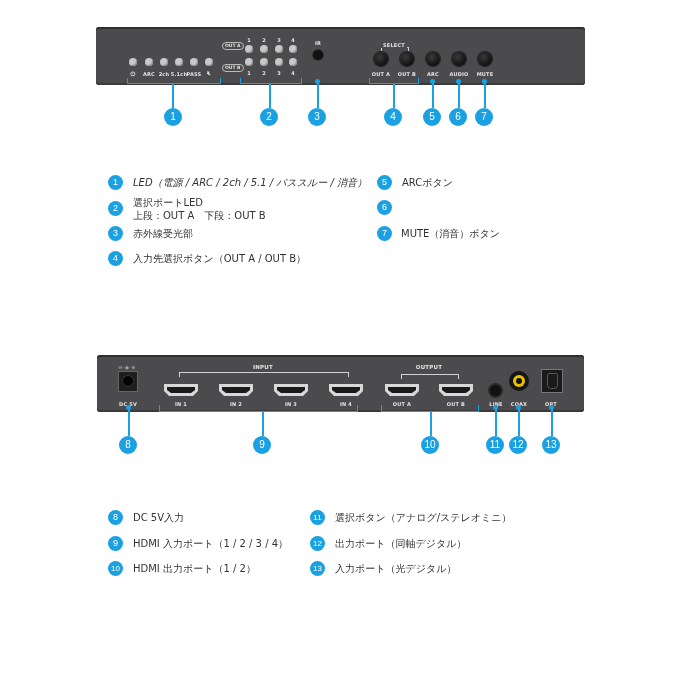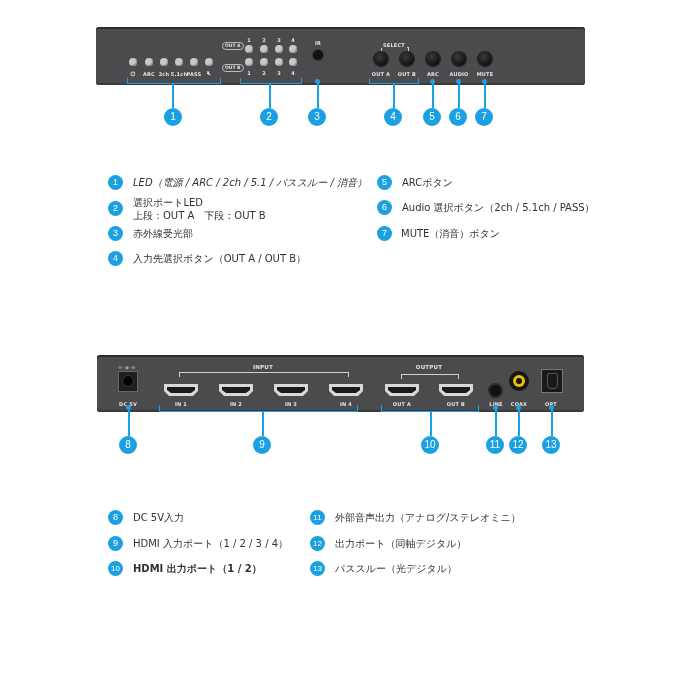--- a/index.html
+++ b/index.html
@@ -115,21 +115,20 @@
 <div class="legend-item" style="left:108px;top:251px;">
   <span class="lb">4</span>
   <span class="lt" style="margin-top:1px;">入力先選択ボタン（OUT A / OUT B）</span>
 </div>
 <div class="legend-item" style="left:377px;top:175px;">
   <span class="lb">5</span>
   <span class="lt" style="margin-top:1px;">ARCボタン</span>
 </div>
 <div class="legend-item" style="left:377px;top:200px;">
   <span class="lb">6</span>
-  <span class="lt" style="margin-top:1px;">Audio 選択ボタン（2ch / 5.1ch / PASS）</span>
 </div>
 <div class="legend-item" style="left:377px;top:226px;">
   <span class="lb">7</span>
   <span class="lt" style="margin-top:1px;margin-left:9px;">MUTE（消音）ボタン</span>
 </div>
 
 <div class="panel" style="left:97px;top:355px;width:487px;height:57px;"></div>
 
 <span class="plabel" style="left:127px;top:364px;color:#aaa;font-weight:normal;">⊖-◉-⊕</span>
 <div class="abs" style="left:118px;top:371px;width:18px;height:19px;background:#1e1e1e;border:1px solid #666;">
@@ -209,26 +208,26 @@
 <div class="legend-item" style="left:108px;top:510px;">
   <span class="lb">8</span>
   <span class="lt" style="margin-top:1px;">DC 5V入力</span>
 </div>
 <div class="legend-item" style="left:108px;top:536px;">
   <span class="lb">9</span>
   <span class="lt" style="margin-top:1px;">HDMI 入力ポート（1 / 2 / 3 / 4）</span>
 </div>
 <div class="legend-item" style="left:108px;top:561px;">
   <span class="lb" style="font-size:8px;">10</span>
-  <span class="lt" style="margin-top:1px;font-weight:bold;">HDMI 出力ポート（1 / 2）</span>
+  <span class="lt" style="margin-top:1px;">HDMI 出力ポート（1 / 2）</span>
 </div>
 <div class="legend-item" style="left:310px;top:510px;">
   <span class="lb" style="font-size:8px;">11</span>
-  <span class="lt" style="margin-top:1px;">外部音声出力（アナログ/ステレオミニ）</span>
+  <span class="lt" style="margin-top:1px;">選択ボタン（アナログ/ステレオミニ）</span>
 </div>
 <div class="legend-item" style="left:310px;top:536px;">
   <span class="lb" style="font-size:8px;">12</span>
   <span class="lt" style="margin-top:1px;">出力ポート（同軸デジタル）</span>
 </div>
 <div class="legend-item" style="left:310px;top:561px;">
   <span class="lb" style="font-size:8px;">13</span>
-  <span class="lt" style="margin-top:1px;">パススルー（光デジタル）</span>
+  <span class="lt" style="margin-top:1px;">入力ポート（光デジタル）</span>
 </div>
 
 </body></html>

